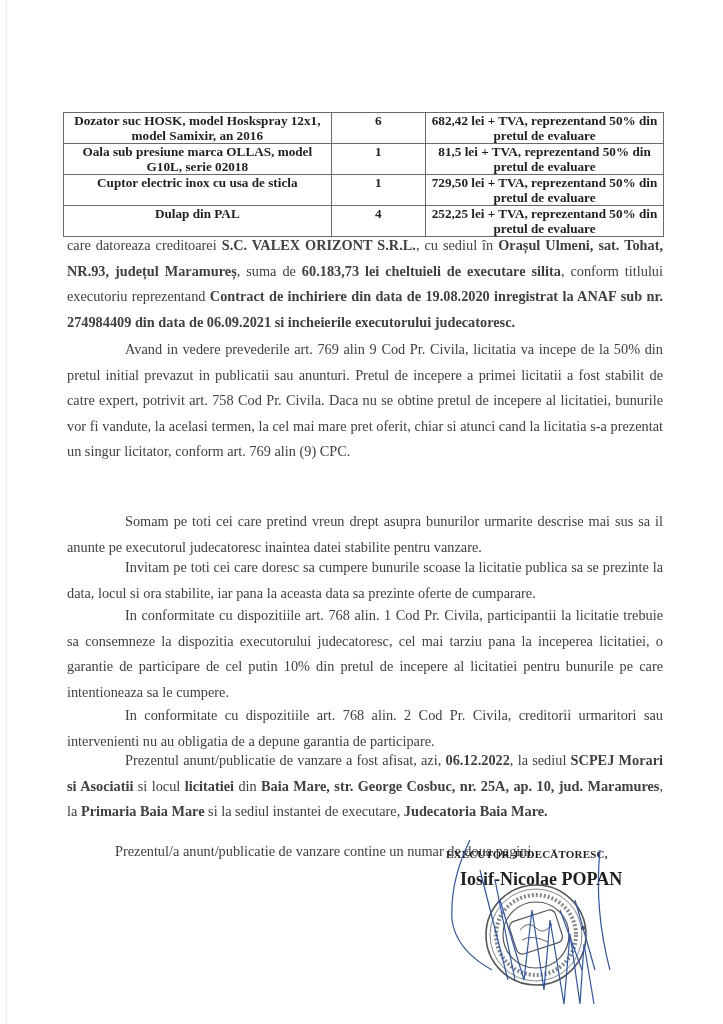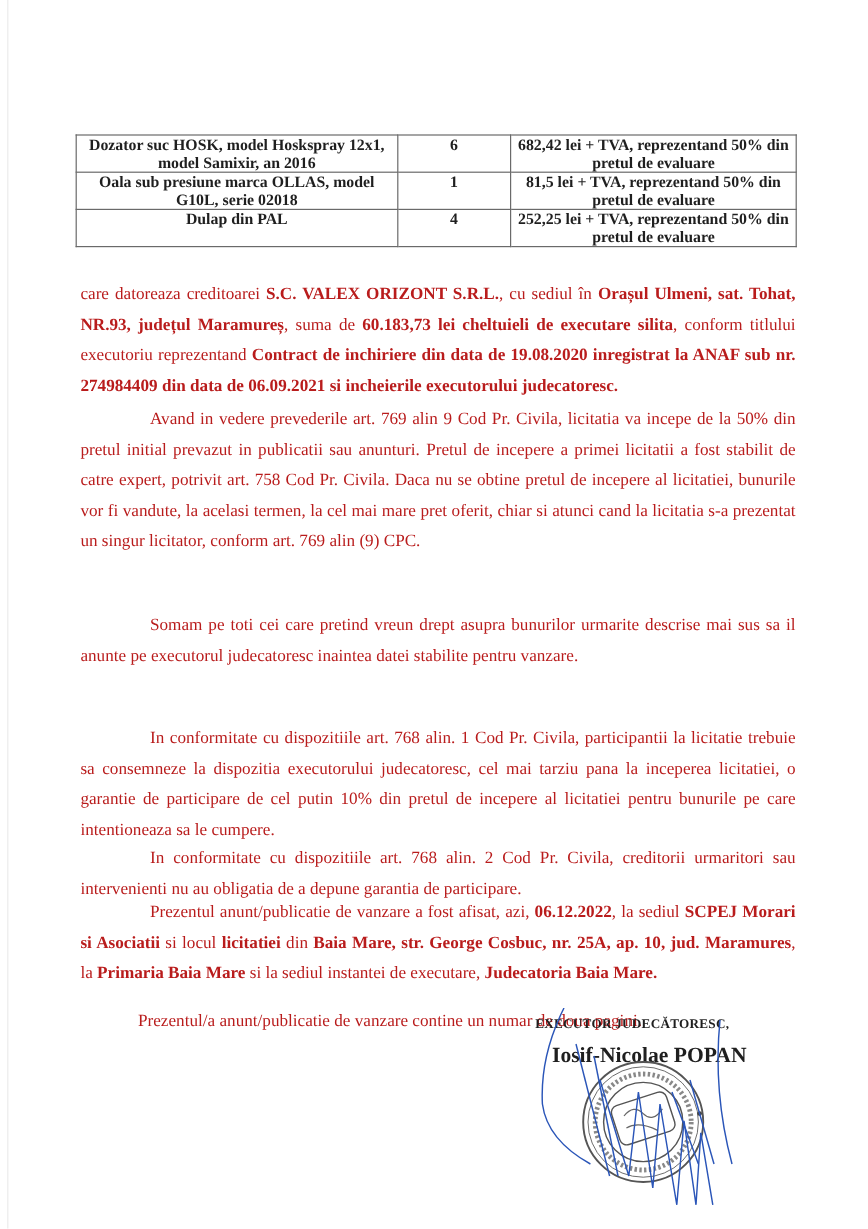--- a/index.html
+++ b/index.html
@@ -22,21 +22,21 @@
     }
     table.items td {
       border: 1px solid #6a6a6a; text-align: center; vertical-align: top; padding: 0 4px;
       height: 29px;
     }
     table.items td.c1 { width: 260px; }
     table.items td.c2 { width: 86px; }
     table.items td.c3 { width: 230px; }
     .text-block {
       position: absolute; left: 67px; width: 596px; font-size: 14.3px; line-height: 25.5px;
-      text-align: justify; color: #b91c1c;
+      text-align: justify; color: #404040;
     }
     .text-block p { margin: 0; }
     .indent { text-indent: 58px; }
     .b { font-weight: bold; }
     .sig-title {
       position: absolute; left: 446px; top: 848px; font-size: 11px; font-weight: bold;
       letter-spacing: 0.2px;
     }
     .sig-name {
       position: absolute; left: 460px; top: 869px; font-size: 18px; font-weight: bold;
@@ -57,20 +57,25 @@
         <td class="c1">Dozator suc HOSK, model Hoskspray 12x1, model Samixir, an 2016</td>
         <td class="c2">6</td>
         <td class="c3">682,42 lei + TVA, reprezentand 50% din pretul de evaluare</td>
       </tr>
       <tr>
         <td class="c1">Oala sub presiune marca OLLAS, model G10L, serie 02018</td>
         <td class="c2">1</td>
         <td class="c3">81,5 lei + TVA, reprezentand 50% din pretul de evaluare</td>
       </tr>
       <tr>
+        <td class="c1">Cuptor electric inox cu usa de sticla</td>
+        <td class="c2">1</td>
+        <td class="c3">729,50 lei + TVA, reprezentand 50% din pretul de evaluare</td>
+      </tr>
+      <tr>
         <td class="c1">Dulap din PAL</td>
         <td class="c2">4</td>
         <td class="c3">252,25 lei + TVA, reprezentand 50% din pretul de evaluare</td>
       </tr>
     </tbody>
   </table>
 
   <div class="text-block" style="top:233px;">
     <p>
       <span>care datoreaza creditoarei </span><span class="b">S.C. VALEX ORIZONT S.R.L.</span><span>, cu sediul în </span><span class="b">Orașul Ulmeni, sat. Tohat, NR.93, județul Maramureș</span><span>, suma de </span><span class="b">60.183,73 lei cheltuieli de executare silita</span><span>, conform titlului executoriu reprezentand </span><span class="b">Contract de inchiriere din data de 19.08.2020 inregistrat la ANAF sub nr. 274984409 din data de 06.09.2021 si incheierile executorului judecatoresc.</span>
@@ -79,20 +84,23 @@
 
   <div class="text-block" style="top:337px;">
     <p class="indent">Avand in vedere prevederile art. 769 alin 9 Cod Pr. Civila, licitatia va incepe de la 50% din pretul initial prevazut in publicatii sau anunturi. Pretul de incepere a primei licitatii a fost stabilit de catre expert, potrivit art. 758 Cod Pr. Civila. Daca nu se obtine pretul de incepere al licitatiei, bunurile vor fi vandute, la acelasi termen, la cel mai mare pret oferit, chiar si atunci cand la licitatia s-a prezentat un singur licitator, conform art. 769 alin (9) CPC.</p>
   </div>
 
 
   <div class="text-block" style="top:509px;">
     <p class="indent">Somam pe toti cei care pretind vreun drept asupra bunurilor urmarite descrise mai sus sa il anunte pe executorul judecatoresc inaintea datei stabilite pentru vanzare.</p>
   </div>
 
+  <div class="text-block" style="top:555px;">
+    <p class="indent">Invitam pe toti cei care doresc sa cumpere bunurile scoase la licitatie publica sa se prezinte la data, locul si ora stabilite, iar pana la aceasta data sa prezinte oferte de cumparare.</p>
+  </div>
 
   <div class="text-block" style="top:603px;">
     <p class="indent">In conformitate cu dispozitiile art. 768 alin. 1 Cod Pr. Civila, participantii la licitatie trebuie sa consemneze la dispozitia executorului judecatoresc, cel mai tarziu pana la inceperea licitatiei, o garantie de participare de cel putin 10% din pretul de incepere al licitatiei pentru bunurile pe care intentioneaza sa le cumpere.</p>
   </div>
 
   <div class="text-block" style="top:703px;">
     <p class="indent">In conformitate cu dispozitiile art. 768 alin. 2 Cod Pr. Civila, creditorii urmaritori sau intervenienti nu au obligatia de a depune garantia de participare.</p>
   </div>
 
   <div class="text-block" style="top:748px;">

